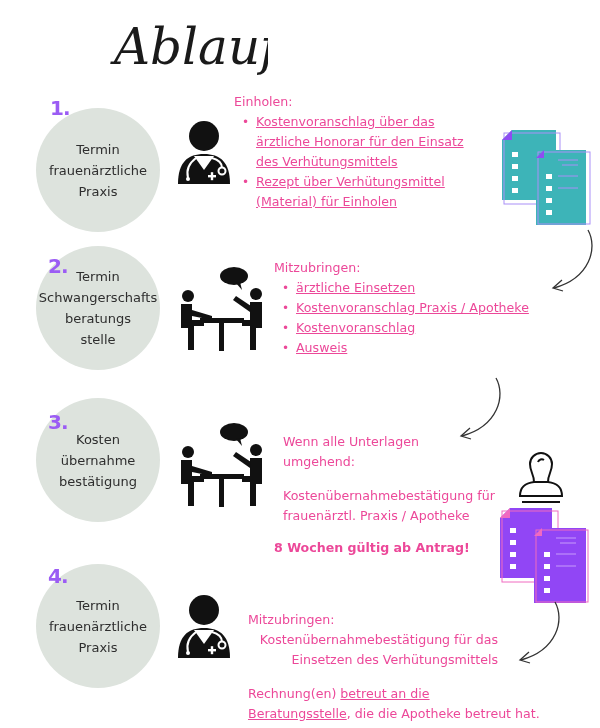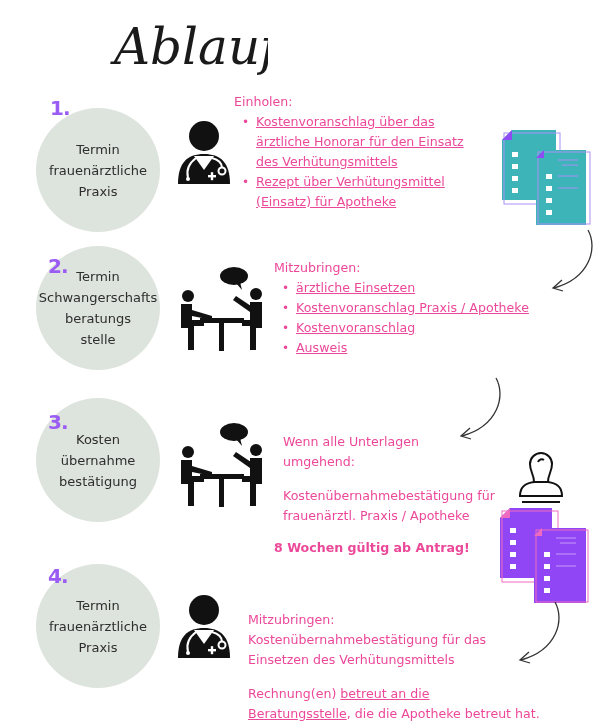--- a/index.html
+++ b/index.html
@@ -72,21 +72,21 @@
 <div class="num" style="left:50px; top:96px;">1.</div>
 <div class="abs" style="left:174px; top:118px;">
   <svg width="60" height="68" viewBox="0 0 60 68">
       <use href="#doctor"></use>
     </svg>
 </div>
 <div class="txt" style="left:234px; top:92px; width:290px;">
   <div>Einholen:</div>
   <ul>
     <li style="width:210px;">Kostenvoranschlag über das ärztliche Honorar für den Einsatz des Verhütungsmittels</li>
-    <li style="width:200px;">Rezept über Verhütungsmittel (Einsatz) für Apotheke</li>
+    <li style="width:200px;">Rezept über Verhütungsmittel (Material) für Einholen</li>
   </ul>
 </div>
 
 <div class="abs" style="left:498px; top:130px;">
   <svg width="98" height="95" viewBox="0 0 98 95">
     <path d="M4 10 L14 0 L58 0 L58 70 L4 70 Z" fill="#3db4b8"></path>
     <rect x="6" y="3" width="56" height="71" fill="none" stroke="#a98ff7" stroke-width="1"></rect>
     <path d="M4 10 L14 0 L14 10 Z" fill="#8e4cf2"></path>
     <rect x="14" y="22" width="6" height="5" fill="#fff"></rect>
       <rect x="14" y="34" width="6" height="5" fill="#fff"></rect>
@@ -203,18 +203,18 @@
   </div>
 </div>
 <div class="num" style="left:48px; top:564px;">4.</div>
 <div class="abs" style="left:174px; top:592px;">
   <svg width="60" height="68" viewBox="0 0 60 68">
       <use href="#doctor"></use>
     </svg>
 </div>
 <div class="txt" style="left:248px; top:610px; width:260px;">
   <div>Mitzubringen:</div>
-  <div style="width:250px;">Kostenübernahmebestätigung für das Einsetzen des Verhütungsmittels</div>
+  <div style="width:250px;text-align:right;">Kostenübernahmebestätigung für das Einsetzen des Verhütungsmittels</div>
 </div>
 <div class="txt" style="left:248px; top:684px; width:320px;">
   <span>Rechnung(en) </span><span class="u">betreut an die</span><br>
   <span class="u">Beratungsstelle</span><span>, die die Apotheke betreut hat.</span>
 </div>
 
 </body></html>

